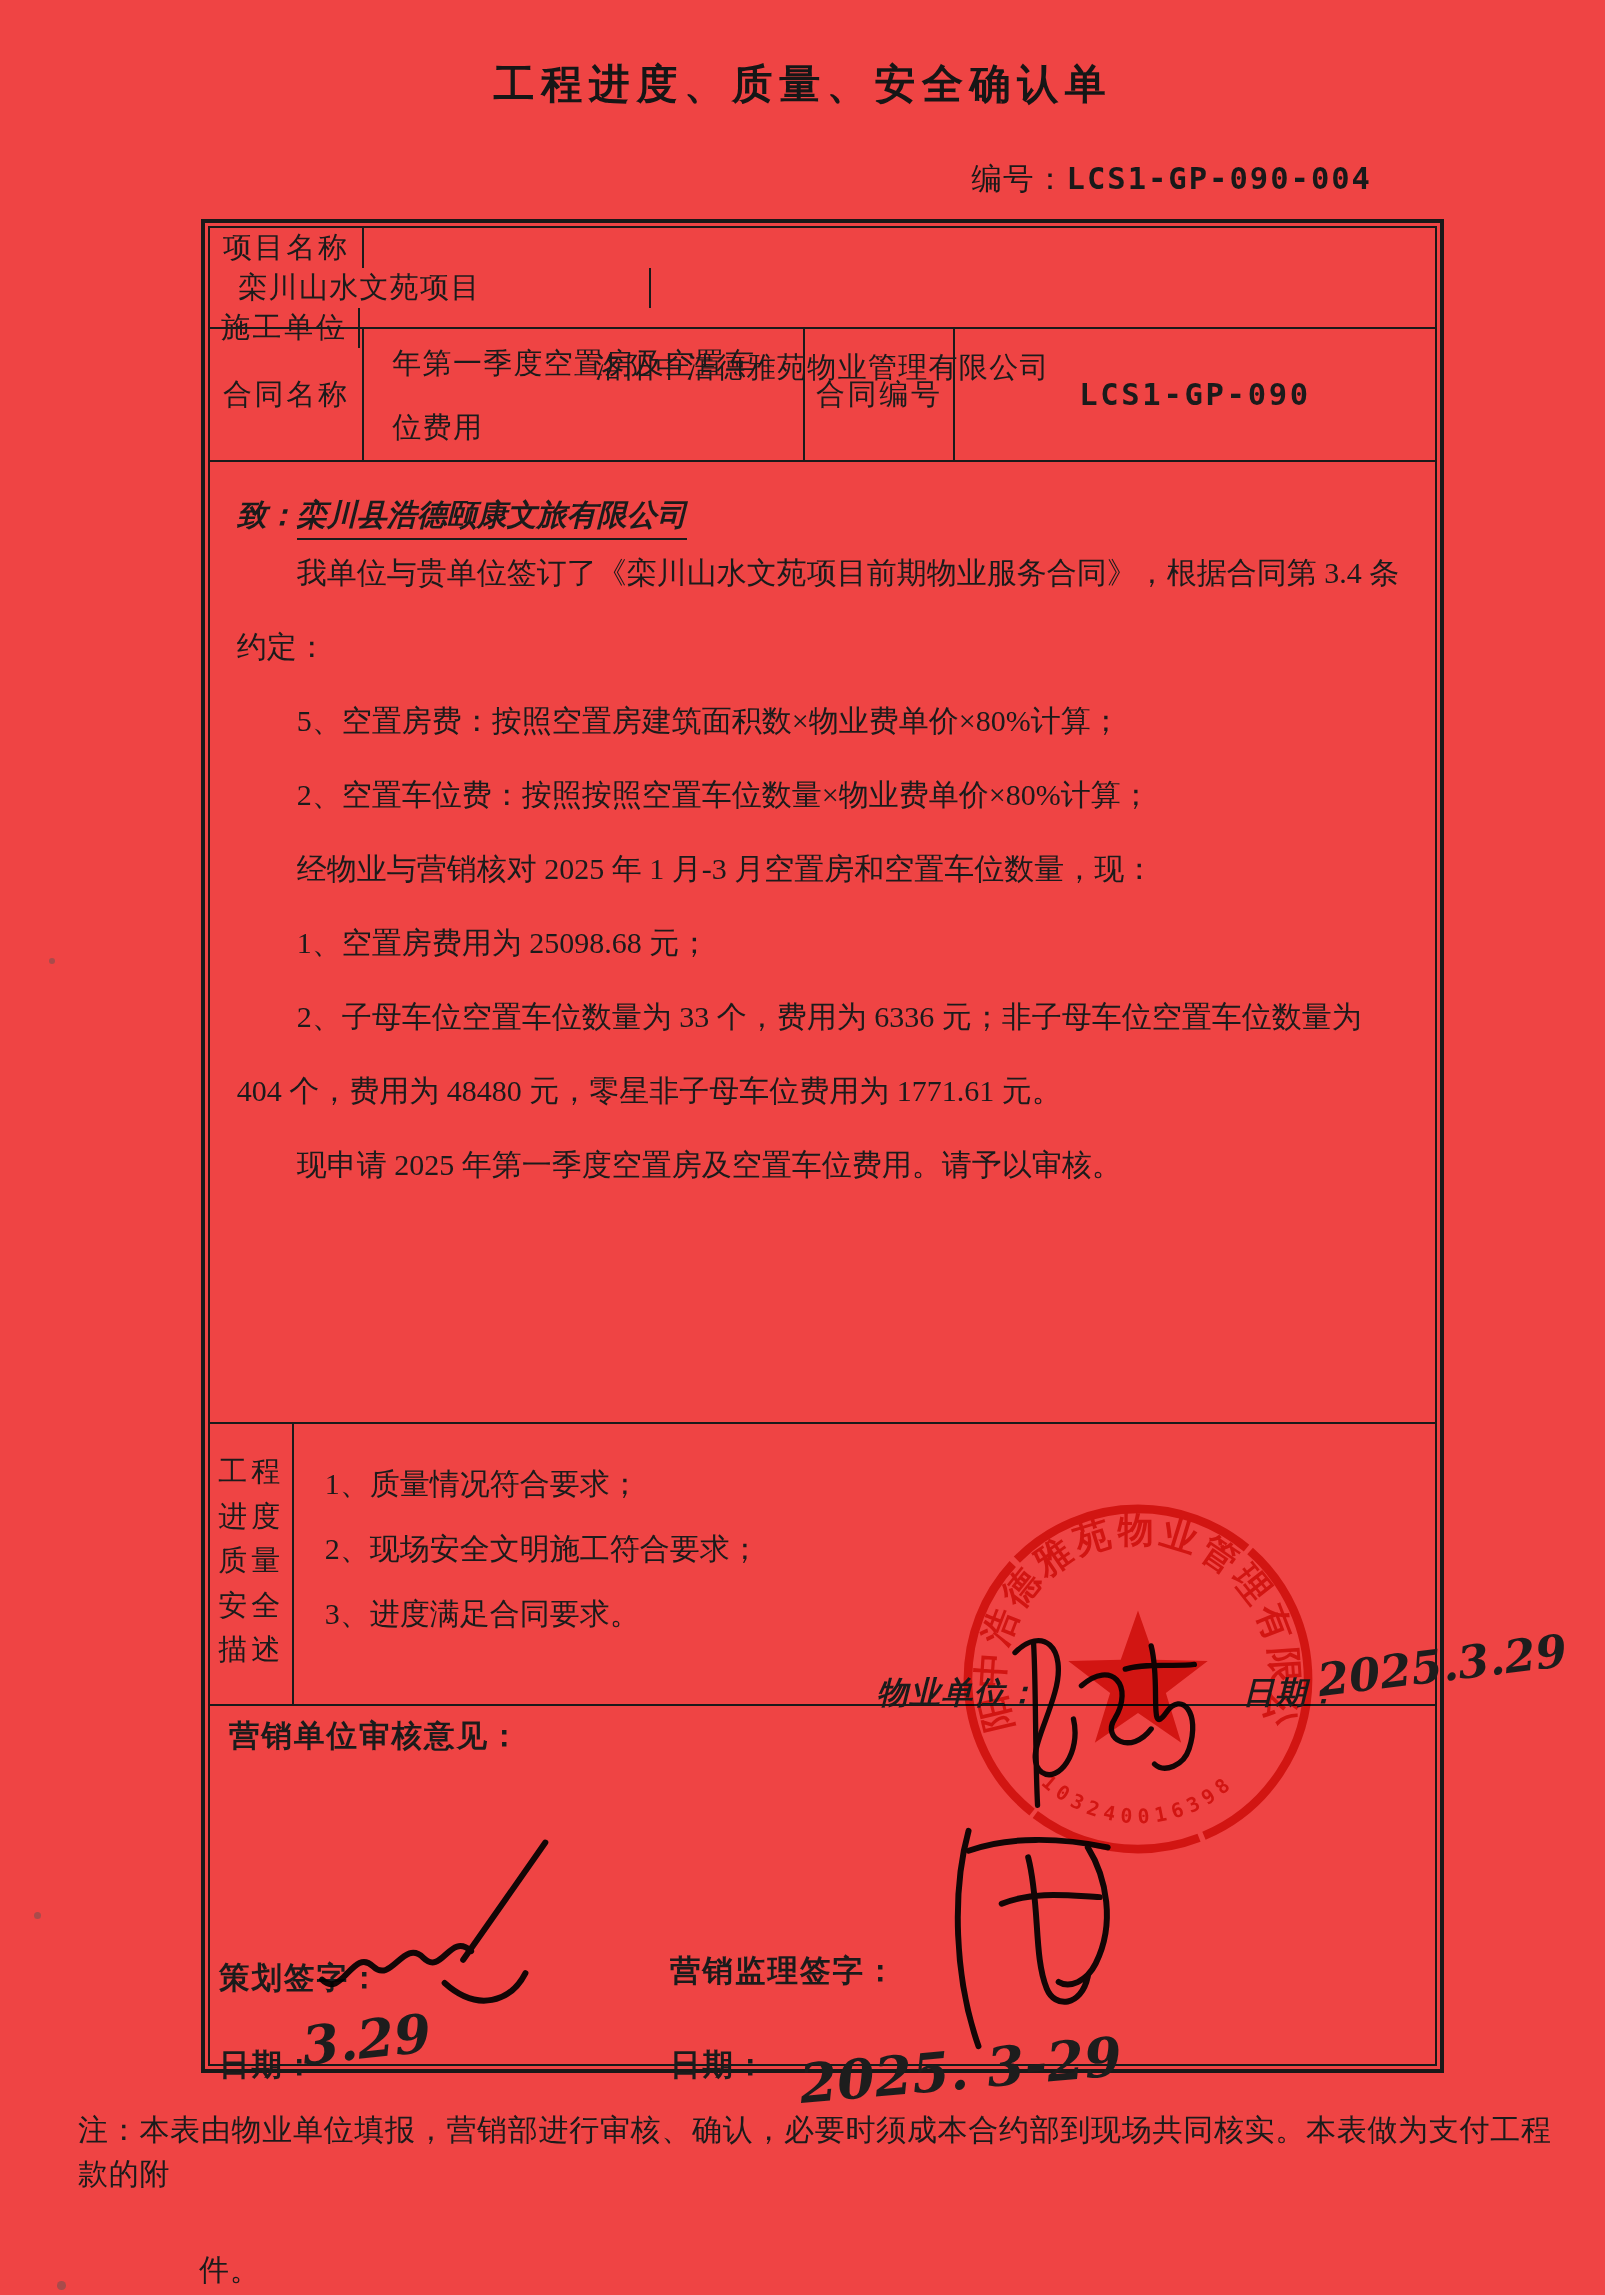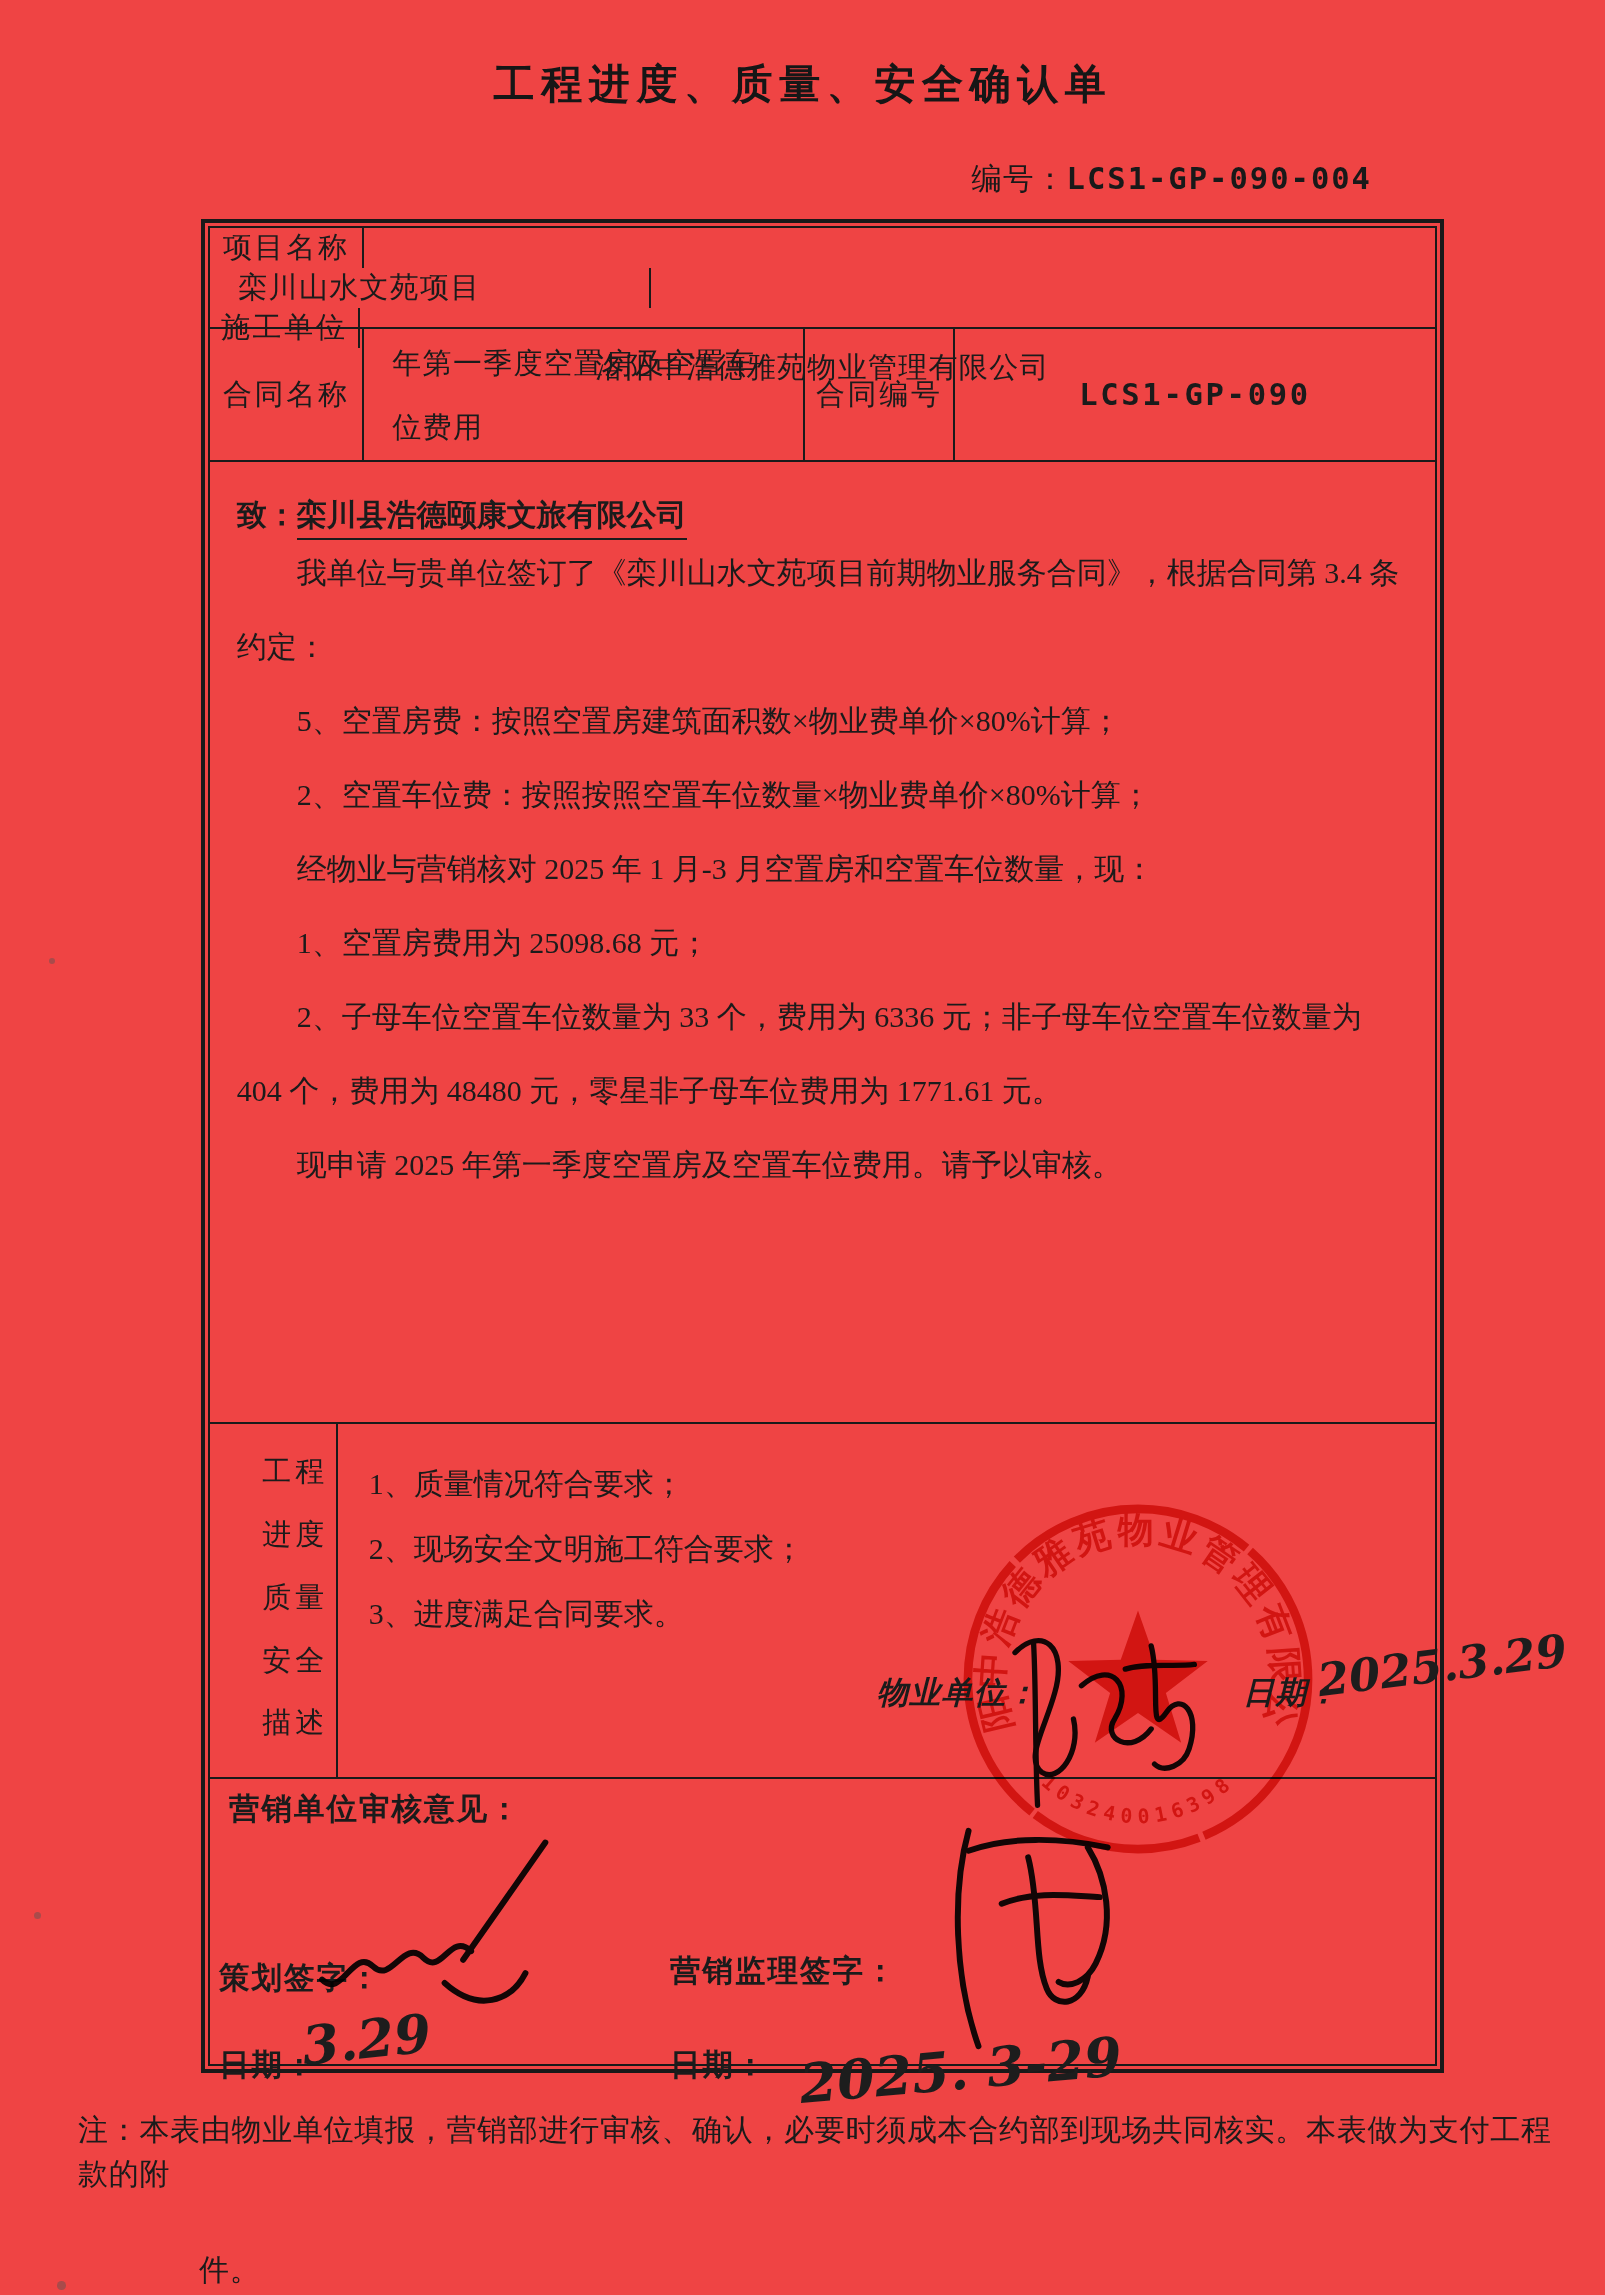--- a/index.html
+++ b/index.html
@@ -45,26 +45,26 @@
   .val-left{padding-left:28px;}
   .val-center{justify-content:center;text-align:center;}
   .contract-name{line-height:64px;padding:6.6px 20px 6.6px 28px;}
   .mono{font-family:"DejaVu Sans Mono",monospace;font-size:30.5px;font-weight:bold;letter-spacing:2.7px;}
   
   .body-cell{
     height:962px;border-bottom:2px solid #1a1a1a;box-sizing:border-box;
     padding:32px 22.6px 0 26.5px;font-size:30px;line-height:42px;
   }
   .body-cell p{margin:0 0 0 0;}
-  .to-line{font-weight:bold;margin-bottom:30.5px;}
+  .to-line{font-weight:bold;margin-bottom:30.5px;font-style:italic;}
   .to-line .to-company{border-bottom:2.7px solid #1b1b1b;padding-bottom:6.6px;}
   .para{ text-indent:2em; line-height:74px; }
   .gap{margin-top:38px;}
   
-  .progress-row{height:355px;border-bottom:2px solid #1a1a1a;display:flex;box-sizing:border-box;padding-left:44px;}
+  .progress-row{height:282px;border-bottom:2px solid #1a1a1a;display:flex;box-sizing:border-box;}
   .progress-label{
     width:84px;border-right:2px solid #1a1a1a;box-sizing:border-box;
     display:flex;flex-direction:column;justify-content:space-between;
     padding:28px 0 34px 0;align-items:center;font-size:29px;letter-spacing:4px;
   }
   .progress-content{flex:1;padding:26.5px 0 0 30.5px;font-size:30px;box-sizing:border-box;}
   .progress-content div{line-height:65px;}
   
   .marketing-row{flex:1;position:relative;box-sizing:border-box;}
   .mk-title{position:absolute;left:18.6px;top:9.3px;font-size:30.5px;font-weight:bold;letter-spacing:2px;}

